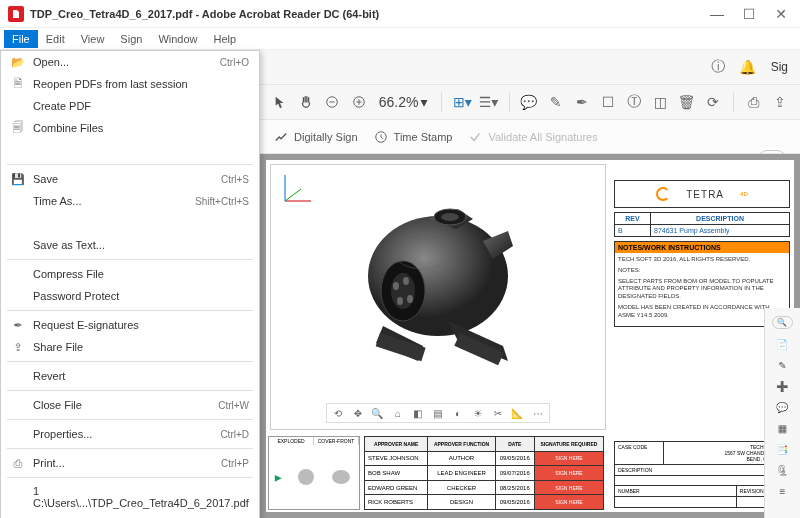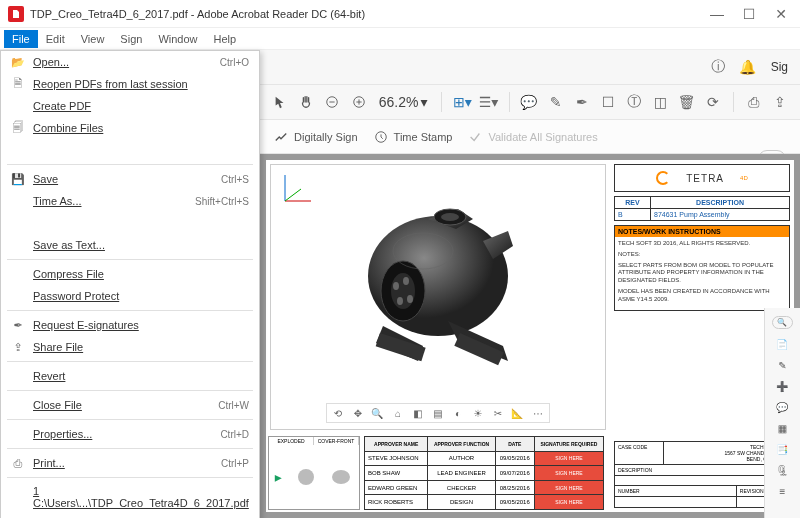--- a/index.html
+++ b/index.html
@@ -1,32 +1,32 @@
 <!DOCTYPE html>
 <html><head>
 <meta charset="utf-8">
 <style>
 * { margin: 0; padding: 0; box-sizing: border-box; font-family: 'Segoe UI', Arial, sans-serif; }
 body { width: 800px; height: 518px; overflow: hidden; background: #fff; position: relative; }
 
 .titlebar { height: 28px; display: flex; align-items: center; padding: 0 8px; background: #fff; border-bottom: 1px solid #eee; }
 .titlebar .icon { width: 16px; height: 16px; background: #dc1f26; border-radius: 2px; margin-right: 6px; display: flex; align-items: center; justify-content: center; }
 .titlebar .icon svg { width: 10px; height: 10px; }
-.titlebar .title { font-size: 11px; color: #333; flex: 1; }
+.titlebar .title { font-size: 11px; color: #333; flex: 1; font-weight: bold; }
 .window-controls { display: flex; gap: 18px; padding-right: 4px; }
 .window-controls span { font-size: 14px; color: #666; cursor: default; width: 14px; text-align: center; }
 
 .menubar { height: 22px; display: flex; align-items: center; padding: 0 4px; background: #fff; border-bottom: 1px solid #eee; font-size: 11px; }
 .menubar span { padding: 3px 8px; color: #555; }
 .menubar span.active { background: #0078d7; color: #fff; }
 
 .filemenu { position: absolute; left: 0; top: 50px; width: 260px; background: #fff; border: 1px solid #ccc; box-shadow: 2px 2px 6px rgba(0,0,0,0.2); font-size: 11px; z-index: 100; }
 .filemenu .item { display: flex; align-items: center; padding: 4px 10px 4px 8px; color: #333; min-height: 22px; }
 .filemenu .item .micon { width: 18px; height: 14px; margin-right: 6px; color: #666; display: flex; align-items: center; justify-content: center; }
-.filemenu .item .label { flex: 1; text-decoration: underline; }
+.filemenu .item .label { flex: 1; }
 .filemenu .item .shortcut { color: #777; font-size: 10px; }
 .filemenu .sep { height: 1px; background: #e0e0e0; margin: 3px 6px; }
 
 .toolbar-area { position: absolute; left: 260px; right: 0; top: 50px; background: #f7f7f7; }
 .top-right-icons { display: flex; justify-content: flex-end; align-items: center; gap: 14px; padding: 6px 12px; height: 34px; }
 .top-right-icons span { font-size: 14px; color: #666; }
 .top-right-icons .sig { font-size: 12px; color: #333; }
 
 .main-toolbar { display: flex; align-items: center; gap: 6px; padding: 6px 10px; height: 36px; border-top: 1px solid #e5e5e5; border-bottom: 1px solid #e5e5e5; }
 .tb-btn { width: 24px; height: 24px; display: flex; align-items: center; justify-content: center; color: #666; font-size: 14px; border-radius: 3px; }
@@ -44,21 +44,21 @@
 
 .view3d { flex: 1; position: relative; border: 1px solid #ccc; margin: 4px; }
 .axis { position: absolute; left: 6px; top: 6px; }
 .axis line { stroke-width: 1; }
 .pump { position: absolute; left: 50%; top: 50%; transform: translate(-50%,-58%); }
 
 .mini-toolbar { position: absolute; left: 50%; bottom: 6px; transform: translateX(-50%); display: flex; gap: 6px; background: rgba(255,255,255,0.9); padding: 2px 4px; border: 1px solid #ddd; }
 .mini-toolbar span { width: 14px; height: 14px; font-size: 10px; color: #666; display: flex; align-items: center; justify-content: center; }
 
 .info-panel { width: 184px; padding: 4px; font-size: 7px; display: flex; flex-direction: column; gap: 4px; }
-.logo-box { border: 1px solid #333; padding: 6px; display: flex; align-items: center; justify-content: center; gap: 16px; height: 28px; }
+.logo-box { border: 1px solid #333; padding: 6px; display: flex; align-items: center; justify-content: center; gap: 16px; height: 28px; margin-top: 16px; }
 .logo-box .ring { width: 14px; height: 14px; border: 2px solid #ff8c00; border-radius: 50%; border-right-color: transparent; }
 .logo-box .txt { font-size: 10px; letter-spacing: 1px; color: #333; }
 .logo-box .sup { font-size: 6px; color: #ff8c00; }
 .rev-table { border: 1px solid #333; border-collapse: collapse; width: 100%; }
 .rev-table th, .rev-table td { border: 1px solid #333; padding: 2px 3px; font-size: 7px; }
 .rev-table th { background: #fff; color: #1b5faa; font-weight: bold; }
 .notes-box { border: 1px solid #333; }
 .notes-hdr { background: #ff8c00; color: #000; font-size: 7px; font-weight: bold; padding: 2px 3px; }
 .notes-body { padding: 3px; font-size: 6px; line-height: 1.3; color: #333; }
 .notes-body p { margin-bottom: 3px; }

